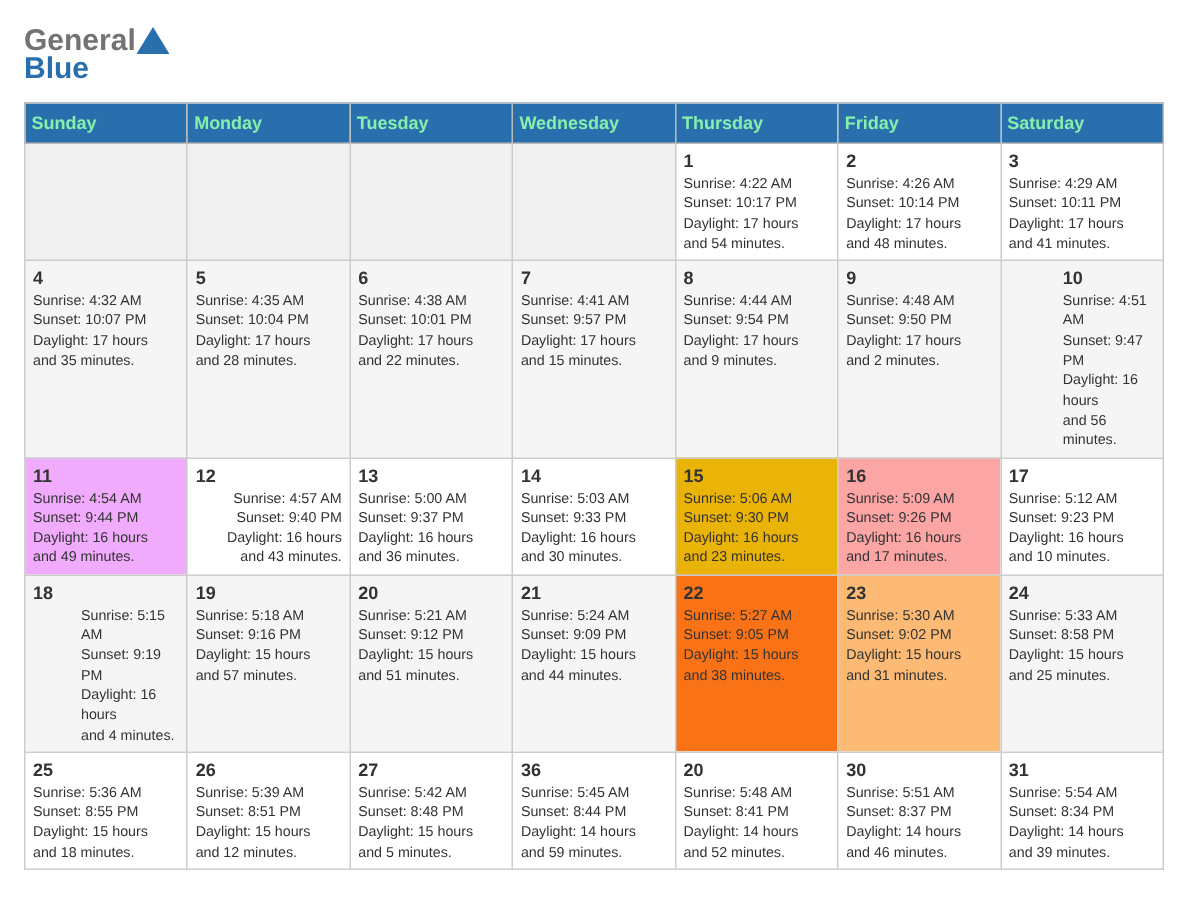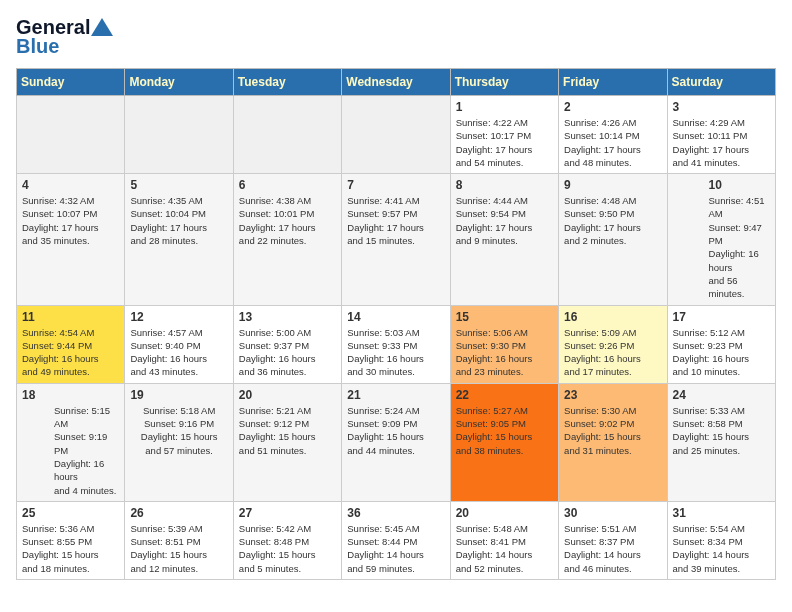--- a/index.html
+++ b/index.html
@@ -32,21 +32,21 @@
     .location-title {
       font-size: 16px;
       color: #444;
     }
     table {
       width: 100%;
       border-collapse: collapse;
     }
     thead tr th {
       background-color: #2a6fad;
-      color: #fef9c3;
+      color: #86efac;
       font-size: 12px;
       font-weight: bold;
       padding: 6px 4px;
       border: 1px solid #bbb;
       text-align: left;
     }
     tbody tr td {
       border: 1px solid #ccc;
       vertical-align: top;
       padding: 4px 5px;
@@ -76,21 +76,21 @@
     .empty-cell {
       background: #f0f0f0 !important;
     }
   </style>
 </head>
 <body>
 
 <div class="header-area">
   <div class="logo">
     <div style="display:flex;align-items:center;">
-      <span style="font-size:20px;font-weight:bold;color:#0f172a;">General</span>
+      <span style="font-size:20px;font-weight:bold;color:#737373;">General</span>
       <svg width="22" height="18" viewBox="0 0 22 18" style="margin-left:1px;margin-top:-2px;">
         <polygon points="0,18 11,0 22,18" fill="#2a6fad"></polygon>
       </svg>
     </div>
     <span style="font-size:20px;font-weight:bold;color:#2a6fad;margin-top:-4px;">Blue</span>
   </div>
   <div class="title-area">
     <div class="month-title"></div>
     <div class="location-title"></div>
   </div>
@@ -181,56 +181,56 @@
         </td>
         <td style="background: rgb(245, 245, 245); padding-left: 41px;">
           <span class="day-num">10</span>
           <div class="day-detail" style="white-space: pre-line;">Sunrise: 4:51 AM
 Sunset: 9:47 PM
 Daylight: 16 hours
 and 56 minutes.</div>
         </td>
       </tr>
       <tr>
-        <td style="background: #fde047;">
+        <td style="background: #f0abfc;">
           <span class="day-num">11</span>
           <div class="day-detail" style="white-space: pre-line;">Sunrise: 4:54 AM
 Sunset: 9:44 PM
 Daylight: 16 hours
 and 49 minutes.</div>
         </td>
         <td style="background: rgb(255, 255, 255);">
           <span class="day-num">12</span>
-          <div class="day-detail" style="white-space: pre-line;">Sunrise: 4:57 AM
+          <div class="day-detail" style="white-space: pre-line; text-align: right;">Sunrise: 4:57 AM
 Sunset: 9:40 PM
 Daylight: 16 hours
 and 43 minutes.</div>
         </td>
         <td style="background: rgb(255, 255, 255);">
           <span class="day-num">13</span>
           <div class="day-detail" style="white-space: pre-line;">Sunrise: 5:00 AM
 Sunset: 9:37 PM
 Daylight: 16 hours
 and 36 minutes.</div>
         </td>
         <td style="background: rgb(255, 255, 255);">
           <span class="day-num">14</span>
           <div class="day-detail" style="white-space: pre-line;">Sunrise: 5:03 AM
 Sunset: 9:33 PM
 Daylight: 16 hours
 and 30 minutes.</div>
         </td>
-        <td style="background: #fdba74;">
+        <td style="background: #eab308;">
           <span class="day-num">15</span>
           <div class="day-detail" style="white-space: pre-line;">Sunrise: 5:06 AM
 Sunset: 9:30 PM
 Daylight: 16 hours
 and 23 minutes.</div>
         </td>
-        <td style="background: #fef9c3;">
+        <td style="background: #fca5a5;">
           <span class="day-num">16</span>
           <div class="day-detail" style="white-space: pre-line;">Sunrise: 5:09 AM
 Sunset: 9:26 PM
 Daylight: 16 hours
 and 17 minutes.</div>
         </td>
         <td style="background: rgb(255, 255, 255);">
           <span class="day-num">17</span>
           <div class="day-detail" style="white-space: pre-line;">Sunrise: 5:12 AM
 Sunset: 9:23 PM
@@ -241,21 +241,21 @@
       <tr>
         <td style="background: rgb(245, 245, 245);">
           <span class="day-num">18</span>
           <div class="day-detail" style="white-space: pre-line; margin-left: 32px;">Sunrise: 5:15 AM
 Sunset: 9:19 PM
 Daylight: 16 hours
 and 4 minutes.</div>
         </td>
         <td style="background: rgb(245, 245, 245);">
           <span class="day-num">19</span>
-          <div class="day-detail" style="white-space: pre-line; text-align: center;">Sunrise: 5:18 AM
+          <div class="day-detail" style="white-space: pre-line;">Sunrise: 5:18 AM
 Sunset: 9:16 PM
 Daylight: 15 hours
 and 57 minutes.</div>
         </td>
         <td style="background: rgb(245, 245, 245);">
           <span class="day-num">20</span>
           <div class="day-detail" style="white-space: pre-line;">Sunrise: 5:21 AM
 Sunset: 9:12 PM
 Daylight: 15 hours
 and 51 minutes.</div>

